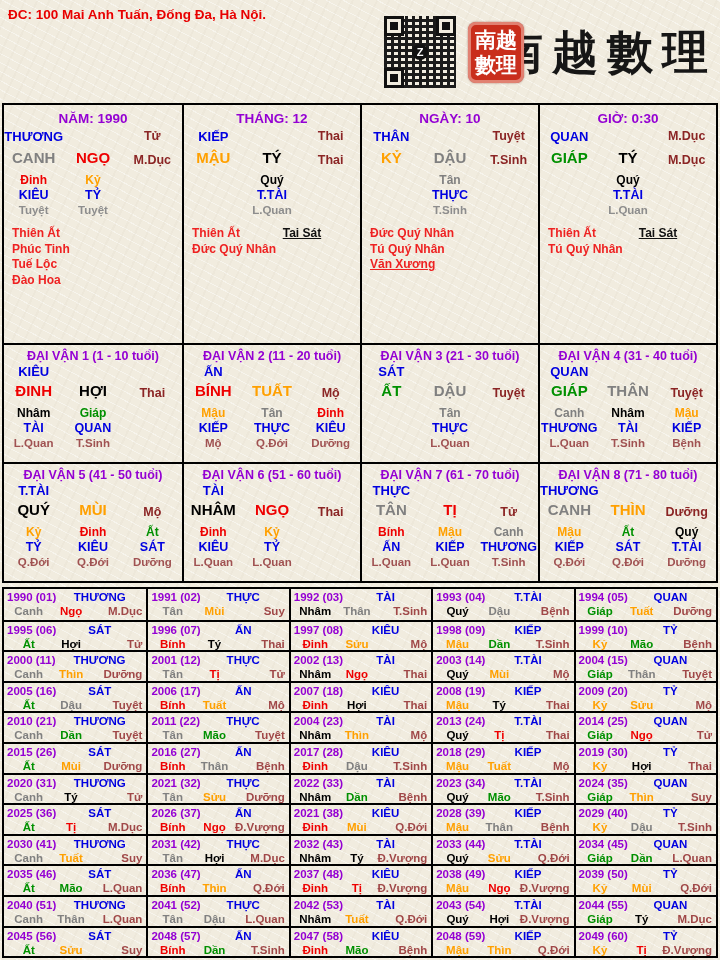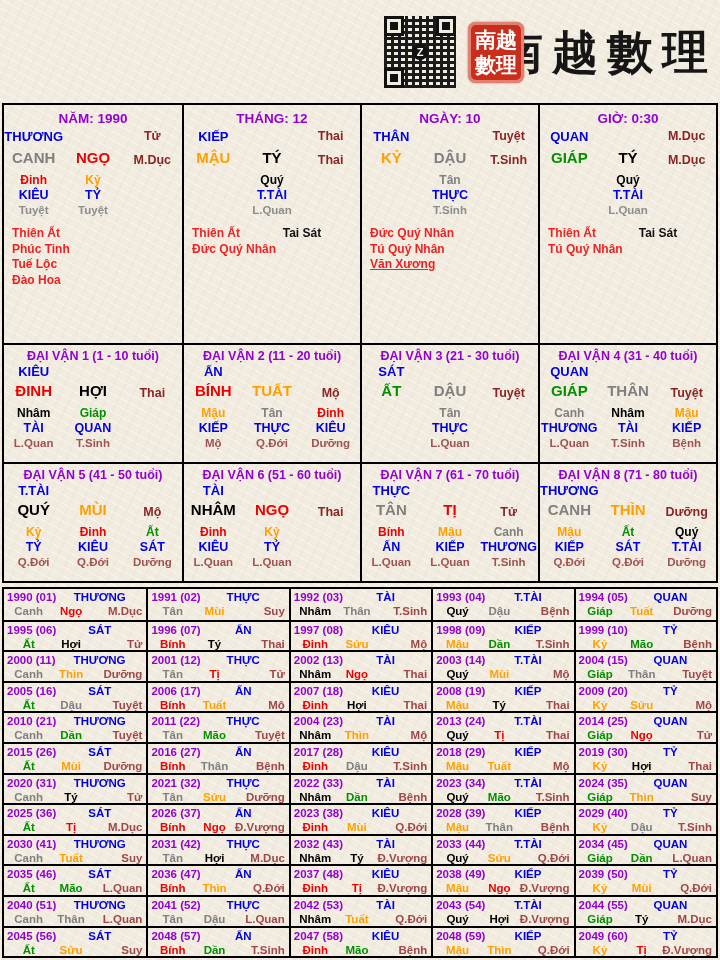--- a/index.html
+++ b/index.html
@@ -42,21 +42,21 @@
   .g-stage{grid-column:3;color:#8b2525;font-size:12.5px;text-align:center;}
   .m-row{height:22px;margin-top:1px;}
   .m-stem,.m-branch{font-size:15px;text-align:center;}
   .m-stage{font-size:12.5px;color:#8b2525;text-align:center;align-self:center;}
   .h-area{margin-top:2px;}
   .h-stack{text-align:center;font-size:12px;line-height:15px;}
   .h-god{color:#0000e0;font-size:12.5px;}
   .h-stage{color:#8d8d8d;font-size:11.5px;}
   .stars{margin-top:8px;padding-left:8px;}
   .star-line{position:relative;font-size:12px;line-height:15.5px;text-align:left;}
-  .star-line .s2{position:absolute;left:54%;}
+  .star-line .s2{position:absolute;left:54%;text-decoration:underline;}
   
   .dv-row{position:absolute;left:2px;width:716px;height:119px;display:grid;
       grid-template-columns:repeat(4,1fr);border:2px solid #000;border-top:none;box-sizing:border-box;}
   #dv-row-1{top:345px;} #dv-row-2{top:464px;}
   .dv-cell{border-left:2px solid #000;overflow:hidden;}
   .dv-cell:first-child{border-left:none;}
   .dv-title{color:#9400d3;font-size:12.5px;text-align:center;margin:4px 0 1px;white-space:nowrap;}
   .dv-cell .g-row{height:17px;}
   .dv-cell .h-stage{color:#a05252;}
   
@@ -73,20 +73,21 @@
   .yr-stem,.yr-branch{text-align:center;}
   .yr-stage{text-align:right;color:#a04848;padding-right:1px;white-space:nowrap;}
 </style>
 </head>
 <body>
 
 <div class="page">
 
   <div>
     <div class="hdr-left">
+      <div class="hrow small">ĐC: 100 Mai Anh Tuấn, Đống Đa, Hà Nội.</div>
     </div>
     <div class="qr">
       <div class="f tl"></div>
       <div class="f tr"></div>
       <div class="f bl"></div>
       <div class="qz">Z</div>
     </div>
     <div class="calligraphy">南越數理</div>
     <div class="seal">
       <span>南越數理</span>
@@ -806,21 +807,21 @@
           <span class="yr-god">ẤN</span>
         </div>
         <div class="yr-l2">
           <span class="yr-stem" style="color: rgb(238, 0, 0);">Bính</span>
           <span class="yr-branch" style="color: rgb(238, 0, 0);">Ngọ</span>
           <span class="yr-stage">Đ.Vượng</span>
         </div>
       </div>
       <div class="yr-cell">
         <div class="yr-l1">
-          <span class="yr-id">2023 (38)</span>
+          <span class="yr-id">2021 (38)</span>
           <span class="yr-god">KIÊU</span>
         </div>
         <div class="yr-l2">
           <span class="yr-stem" style="color: rgb(238, 0, 0);">Đinh</span>
           <span class="yr-branch" style="color: rgb(255, 160, 0);">Mùi</span>
           <span class="yr-stage">Q.Đới</span>
         </div>
       </div>
       <div class="yr-cell">
         <div class="yr-l1">

